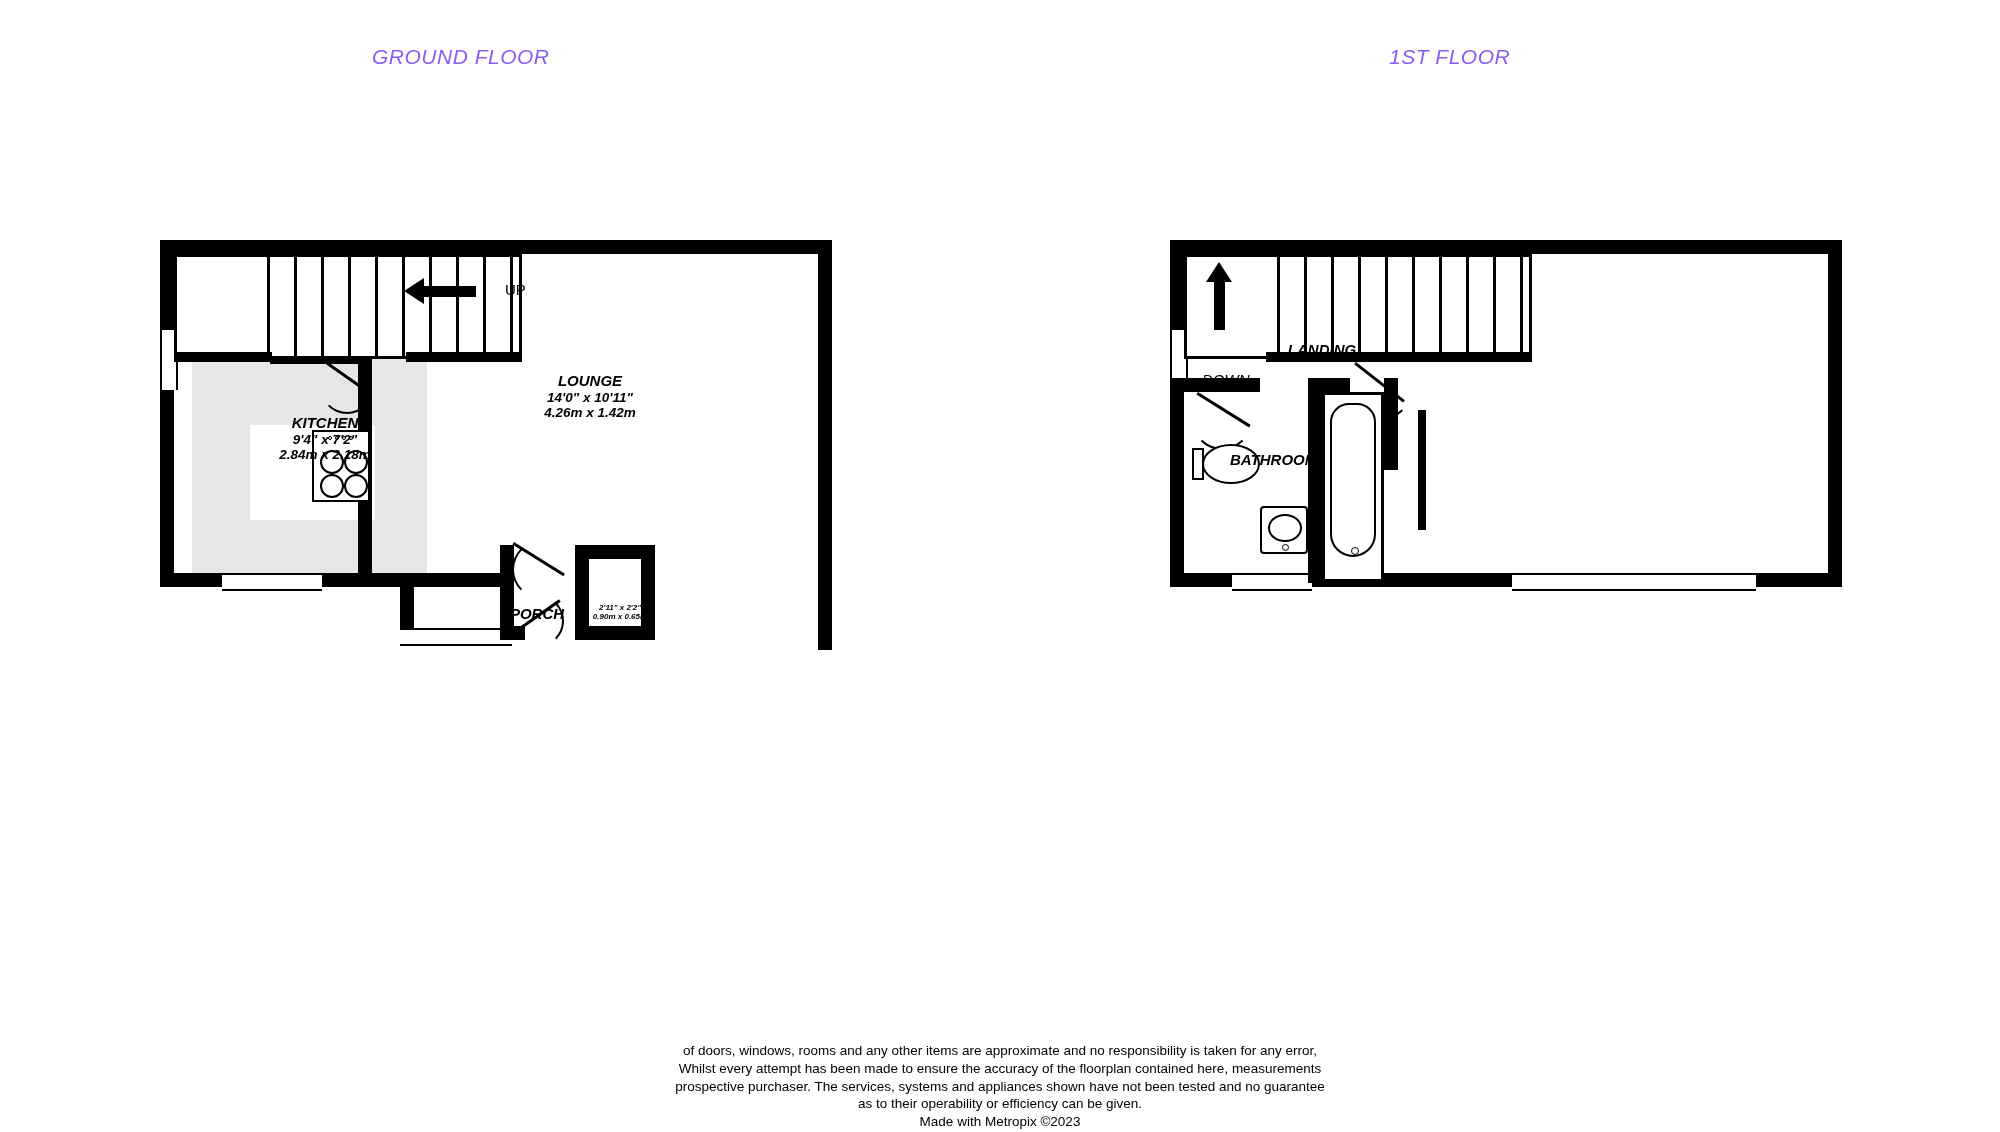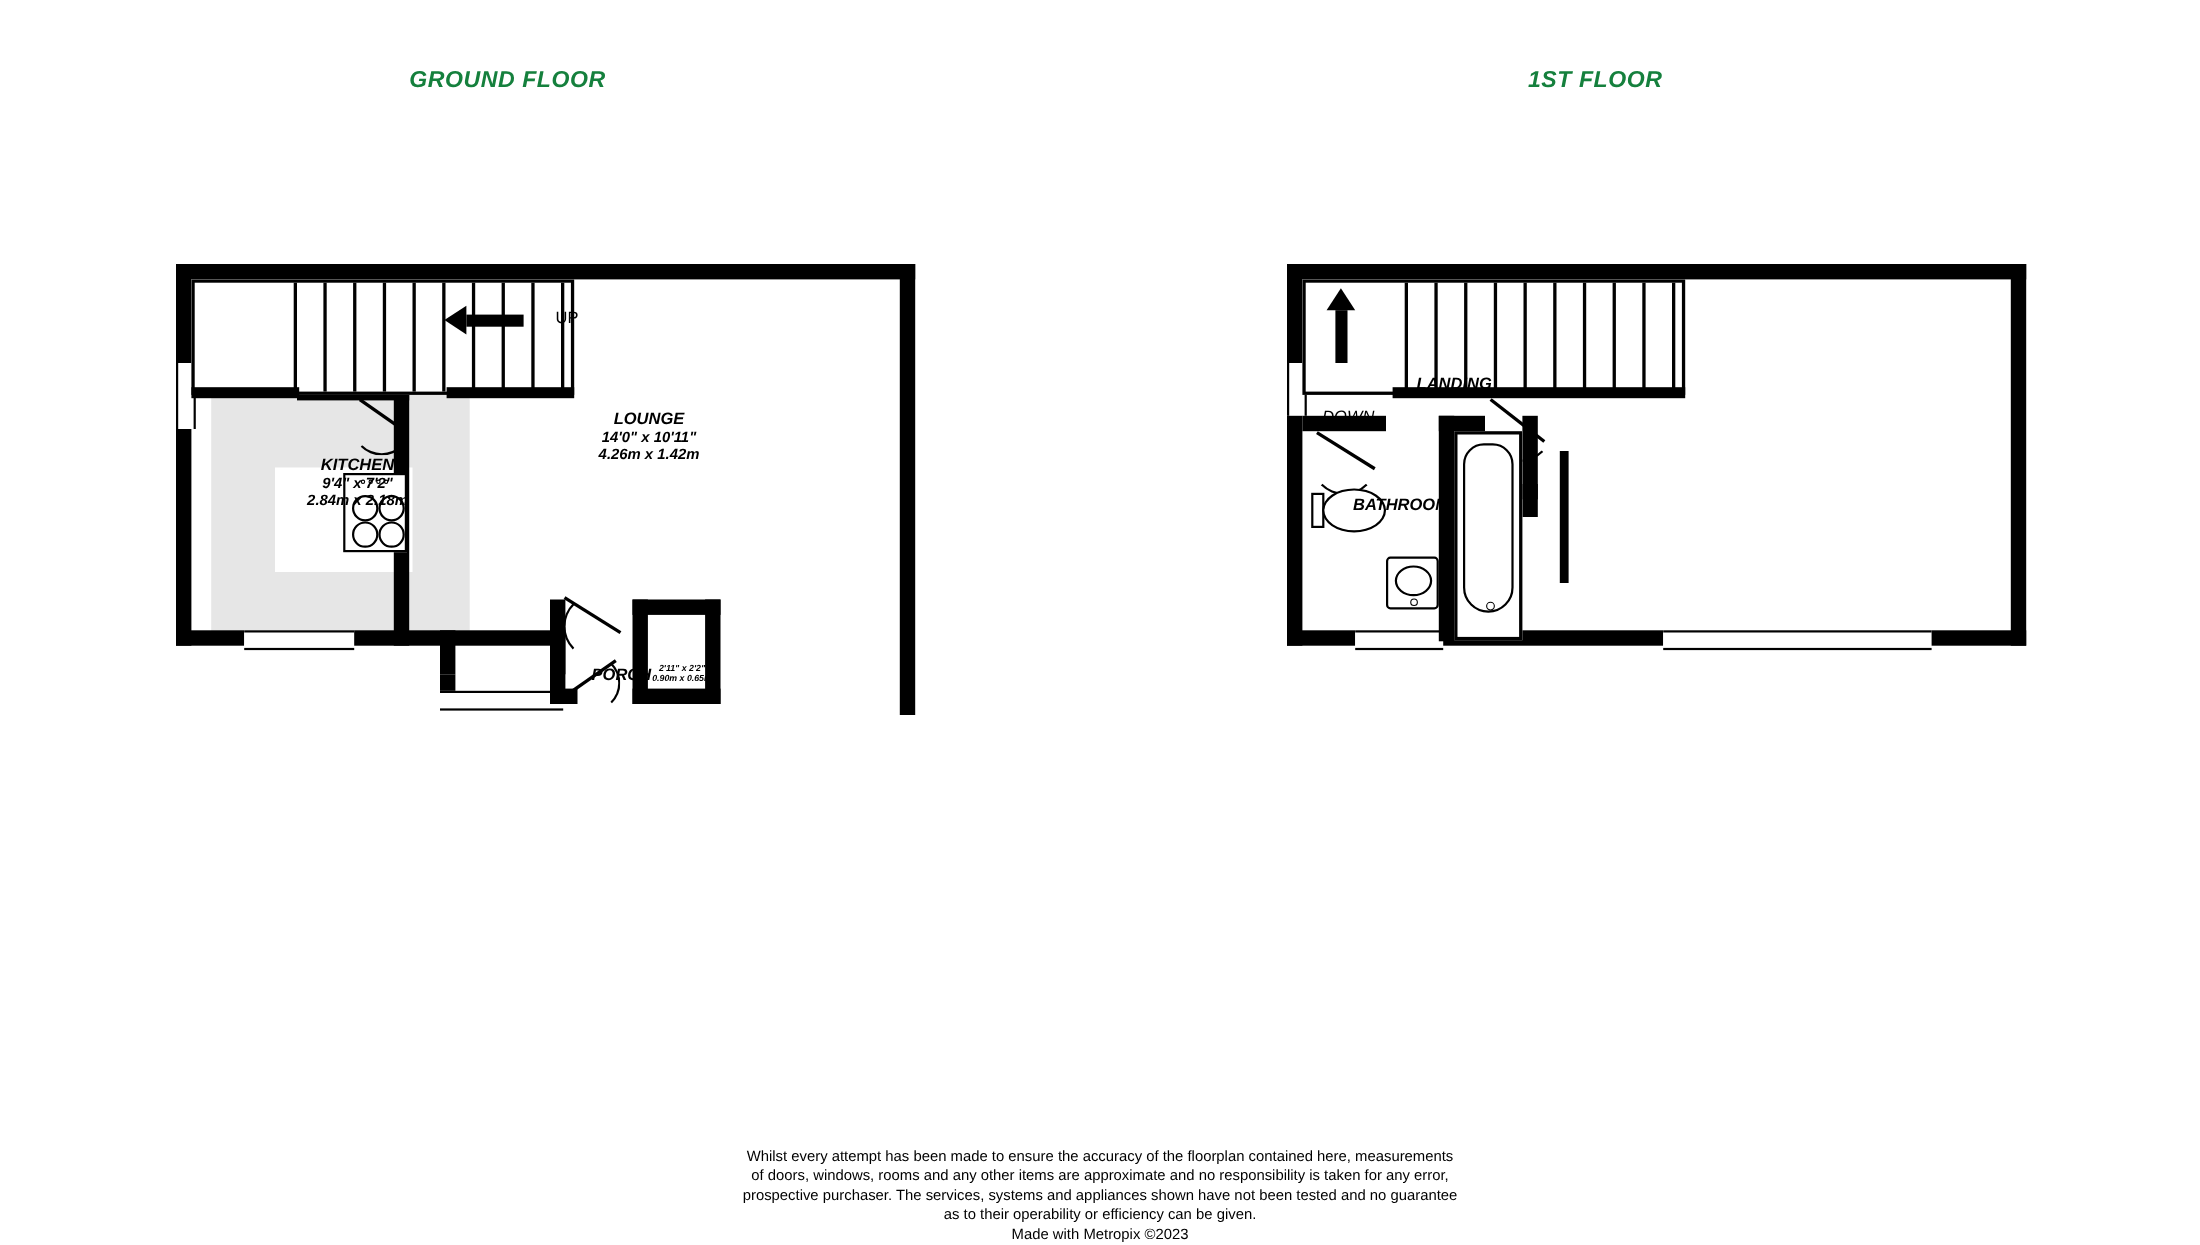--- a/index.html
+++ b/index.html
@@ -10,26 +10,25 @@
   body {
     width: 2000px;
     height: 1132px;
     position: relative;
     font-family: "Liberation Sans", sans-serif;
     overflow: hidden;
   }
   .floor-title {
     position: absolute;
     font-style: italic;
-    font-weight: bold;
+    font-weight: normal;
     font-size: 21px;
-    color: #15803d;
+    color: #8b5cf6;
     letter-spacing: 0.5px;
     white-space: nowrap;
-    margin-top: 16px;
   }
   #ground-title { left: 372px; top: 45px; }
   #first-title  { left: 1389px; top: 45px; }
 
   .plan {
     position: absolute;
   }
 
   .wall {
     position: absolute;
@@ -290,21 +289,21 @@
     <div class="dims">9'4"  x 7'2"</div>
     <div class="dims">2.84m  x 2.18m</div>
   </div>
 
   <div class="room-label" style="left:330px; top:133px; width:200px;">
     <div>LOUNGE</div>
     <div class="dims">14'0"  x 10'11"</div>
     <div class="dims">4.26m  x 1.42m</div>
   </div>
 
-  <div class="room-label" style="left:322px; top:366px; width:110px; text-align:right;">
+  <div class="room-label" style="left:322px; top:366px; width:110px; text-align:center;">
     <div>PORCH</div>
   </div>
   <div class="room-label tiny" style="left:405px; top:364px; width:110px;">
     <div class="dims">2'11"  x 2'2"</div>
     <div class="dims">0.90m  x 0.65m</div>
   </div>
 </div>
 
 <div class="floor-title" id="first-title">1ST FLOOR</div>
 
@@ -370,18 +369,18 @@
   <div class="room-label" style="left:60px; top:212px; width:170px; text-align:left;">
     <div>BATHROOM</div>
   </div>
 
   <div class="room-label" style="left:72px; top:102px; width:160px; text-align:center;">
     <div>LANDING</div>
   </div>
 </div>
 
 <div class="disclaimer">
+  <div>of doors, windows, rooms and any other items are approximate and no responsibility is taken for any error,</div>
   <div>Whilst every attempt has been made to ensure the accuracy of the floorplan contained here, measurements</div>
-  <div>of doors, windows, rooms and any other items are approximate and no responsibility is taken for any error,</div>
   <div>prospective purchaser. The services, systems and appliances shown have not been tested and no guarantee</div>
   <div>as to their operability or efficiency can be given.</div>
   <div>Made with Metropix ©2023</div>
 </div>
 
 </body></html>

